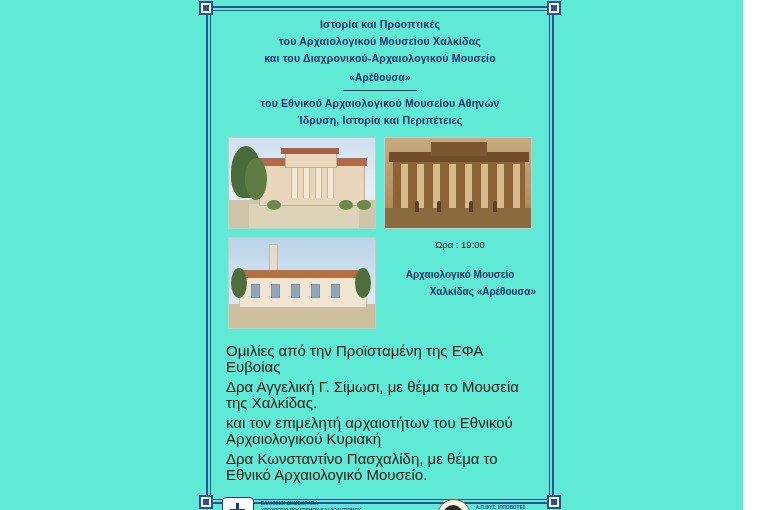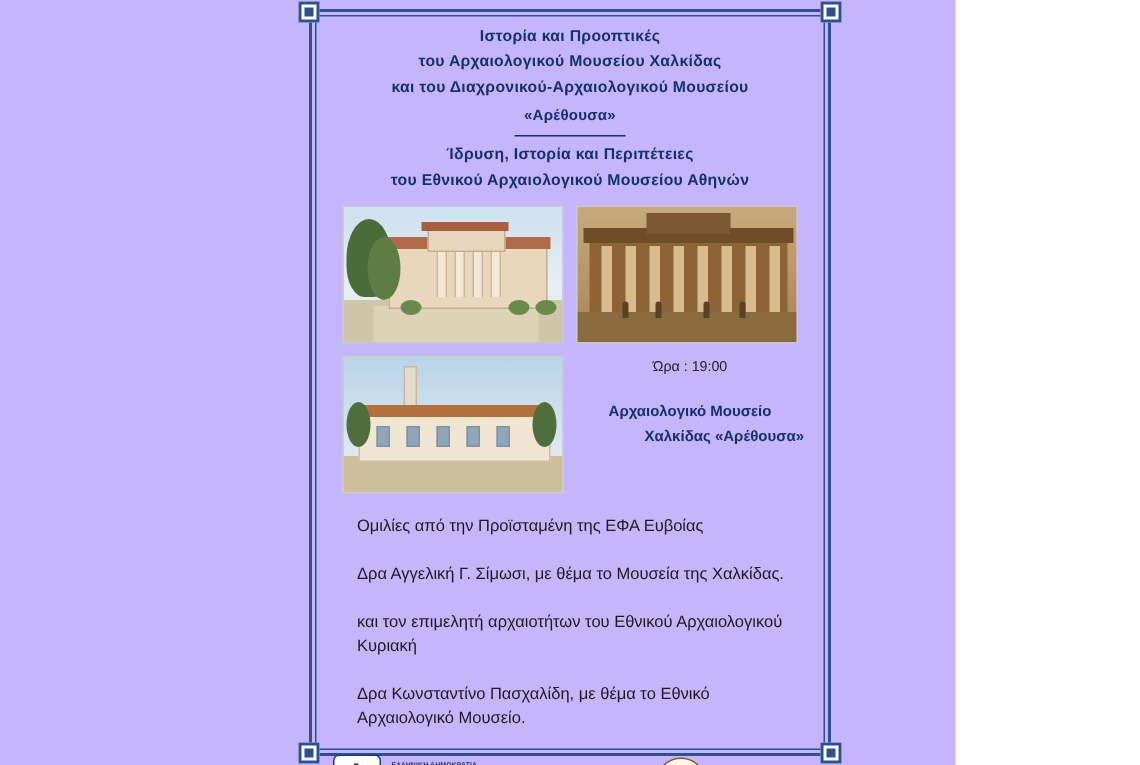--- a/index.html
+++ b/index.html
@@ -8,23 +8,23 @@
     background: #ffffff;
   }
   body {
     width: 760px;
     height: 510px;
     font-family: "Liberation Sans", sans-serif;
     overflow: hidden;
   }
   #poster {
     position: relative;
-    width: 637px;
+    width: 743px;
     height: 510px;
-    background: #c4b5fd;
+    background: #5eead4;
     box-sizing: border-box;
   }
   
   .frame-outer {
     position: absolute;
     left: 206px;
     top: 6px;
     width: 348px;
     height: 498px;
     border: 2px solid #2f4f93;
@@ -157,22 +157,22 @@
     line-height: 17px;
     color: #15306e;
   }
   
   .speakers {
     margin-top: 14px;
     padding-left: 6px;
     color: #1b1b1b;
   }
   .speakers p {
-    margin: 16px;
-    font-size: 11px;
+    margin: 4px;
+    font-size: 15px;
     line-height: 16px;
   }
   
   .logos {
     position: relative;
     margin-top: 14px;
     height: 78px;
   }
   .logo-left {
     position: absolute;
@@ -285,25 +285,25 @@
     </div>
   <div class="corner br">
       <div class="corner-dot"></div>
     </div>
 
   <div class="content">
 
     <div class="title-block">
       <div class="title-line">Ιστορία και Προοπτικές</div>
       <div class="title-line">του Αρχαιολογικού Μουσείου Χαλκίδας</div>
-      <div class="title-line">και του Διαχρονικού-Αρχαιολογικού Μουσείου</div>
+      <div class="title-line">και του Διαχρονικού-Αρχαιολογικού Μουσείο</div>
       <div class="title-line quoted">«Αρέθουσα»</div>
       <div class="divider"></div>
+      <div class="title-line">του Εθνικού Αρχαιολογικού Μουσείου Αθηνών</div>
       <div class="title-line">Ίδρυση, Ιστορία και Περιπέτειες</div>
-      <div class="title-line">του Εθνικού Αρχαιολογικού Μουσείου Αθηνών</div>
     </div>
 
     <div class="photos">
 
       <div class="photo photo-a">
         <div class="pa-sky"></div>
         <div class="pa-ground"></div>
         <div class="pa-path"></div>
         <div class="pa-build"></div>
         <div class="pa-roof"></div>

